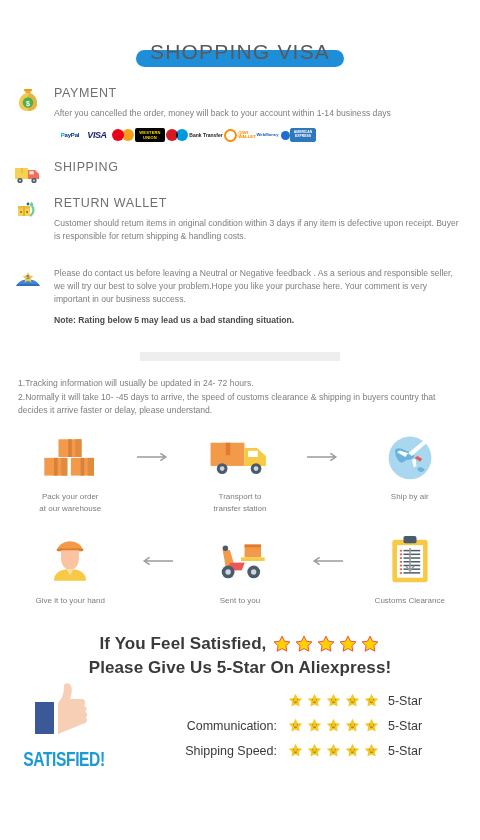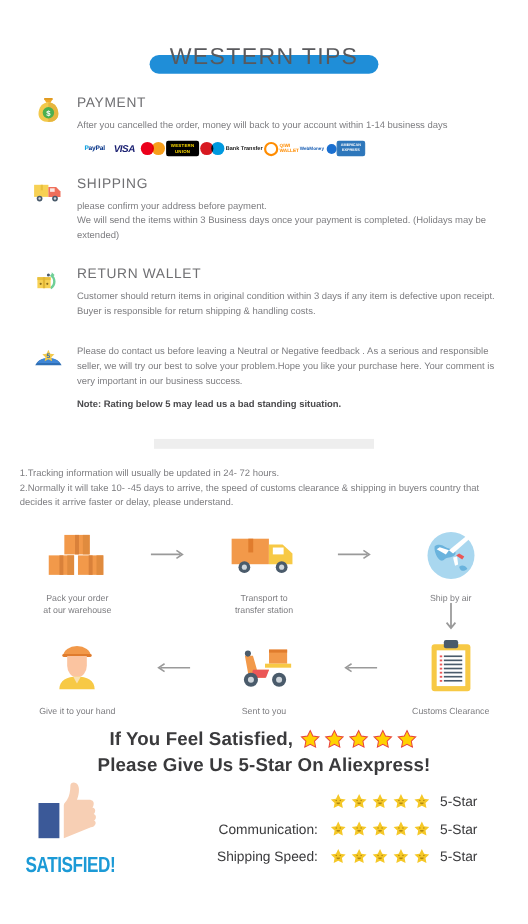--- a/index.html
+++ b/index.html
@@ -39,21 +39,21 @@
     transform: translateX(-50%);
     font-size: 21px;
     letter-spacing: 1.2px;
     color: #59595c;
     font-family: "Liberation Sans", sans-serif;
     white-space: nowrap;
   }
 
   
   .tips {
-    padding: 6px 20px 0 28px;
+    padding: 6px 20px 0 12px;
   }
   .tip {
     position: relative;
     padding-left: 42px;
     margin-bottom: 14px;
   }
   .tip-icon {
     position: absolute;
     left: 0;
     top: 0;
@@ -188,22 +188,22 @@
     position: absolute;
     right: 62px;
     top: 548px;
     width: 14px;
     height: 30px;
   }
 
   
   .sat {
     position: relative;
-    margin-top: 10px;
-    padding: 0 16px;
+    margin-top: 28px;
+    padding: 0 28px;
   }
   .sat-l1, .sat-l2 {
     text-align: center;
     font-size: 17px;
     font-weight: bold;
     color: #3a3a3c;
     letter-spacing: .1px;
     display: flex;
     align-items: center;
     justify-content: center;
@@ -257,21 +257,21 @@
     font-size: 12.5px;
     color: #3a3a3c;
     width: 46px;
   }
 </style>
 </head>
 <body>
 
 <div class="banner-wrap">
   <div class="banner-pill"></div>
-  <div class="banner-text">WESTERN TIPS</div>
+  <div class="banner-text">SHOPPING VISA</div>
 </div>
 
 <div class="tips">
 
   <div class="tip">
     <div class="tip-icon">
       <svg viewBox="0 0 32 28" width="32" height="28">
         <path d="M12 4h8l-2.2 3.4h-3.6z" fill="#f0a92c"></path>
         <rect x="12" y="3" width="8" height="1.6" rx=".7" fill="#e09a20"></rect>
         <path d="M16 7c5 0 9 4.6 9 10.5C25 22 21.6 25 16 25S7 22 7 17.5C7 11.6 11 7 16 7z" fill="#f2c94c"></path>
@@ -325,24 +325,20 @@
         <rect x="9" y="8" width="2" height="5" fill="#e8bf3c"></rect>
         <path d="M16 10h7l4 4v5h-11z" fill="#ef6f5a"></path>
         <rect x="17.5" y="11.2" width="4.2" height="3.2" fill="#fbe6e1"></rect>
         <circle cx="8" cy="20.5" r="2.6" fill="#4a5b6b"></circle>
         <circle cx="8" cy="20.5" r="1.1" fill="#cfd6dc"></circle>
         <circle cx="22" cy="20.5" r="2.6" fill="#4a5b6b"></circle>
         <circle cx="22" cy="20.5" r="1.1" fill="#cfd6dc"></circle>
       </svg>
     </div>
     <div class="tip-title">SHIPPING</div>
-    <div class="tip-body">
-      <p>please confirm your address before payment.</p>
-      <p>We will send the items within 3 Business days once your payment is completed. (Holidays may be extended)</p>
-    </div>
   </div>
 
   <div class="tip" style="margin-top:22px;">
     <div class="tip-icon">
       <svg viewBox="0 0 32 28" width="32" height="28">
         <path d="M18 8a7 7 0 0 1 0 12" stroke="#6fcf97" stroke-width="2.2" fill="none"></path>
         <path d="M19 5.5l2.6 2.6L19 10.7z" fill="#6fcf97"></path>
         <rect x="6" y="10" width="12" height="10" fill="#f7d154"></rect>
         <rect x="6" y="10" width="12" height="2.6" fill="#e8bf3c"></rect>
         <rect x="11" y="10" width="2" height="10" fill="#e0b535"></rect>

